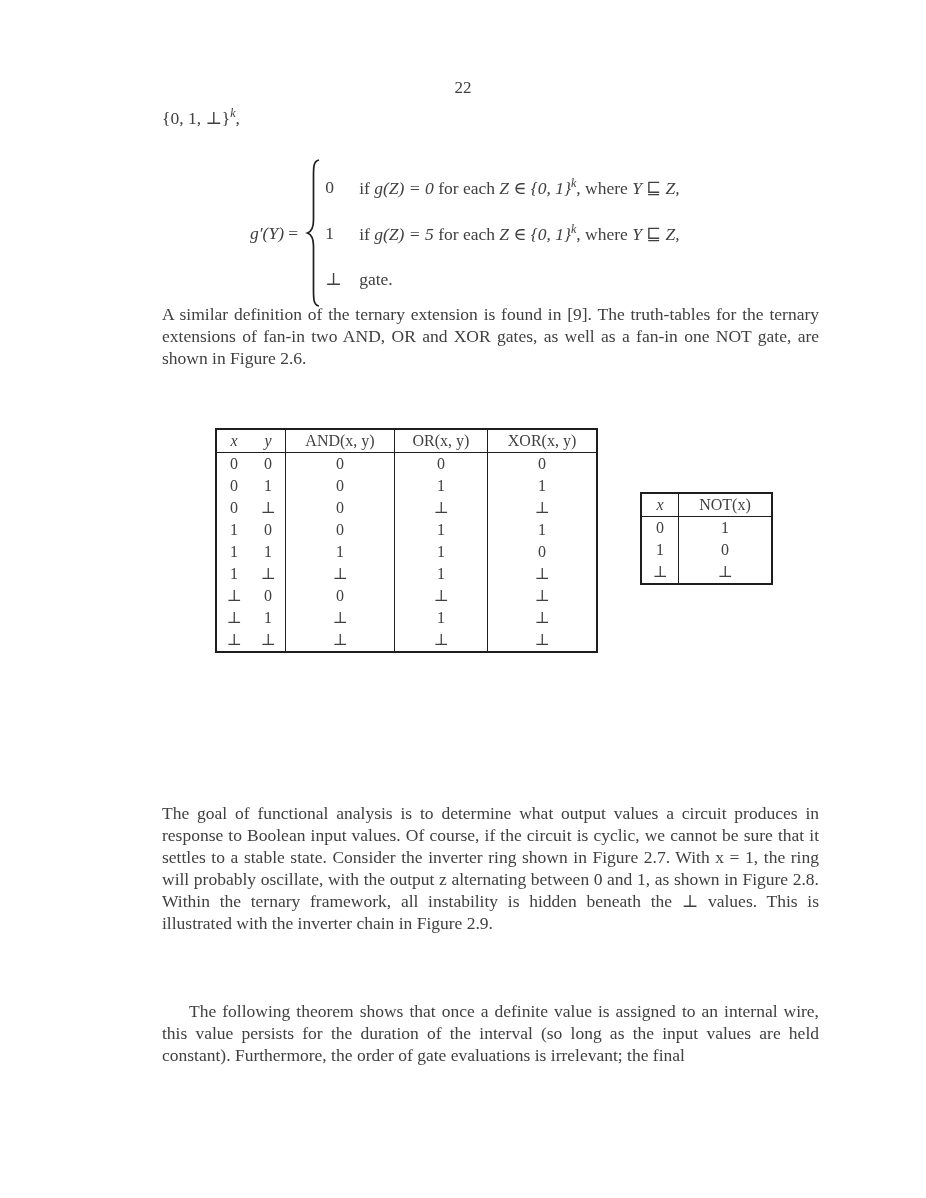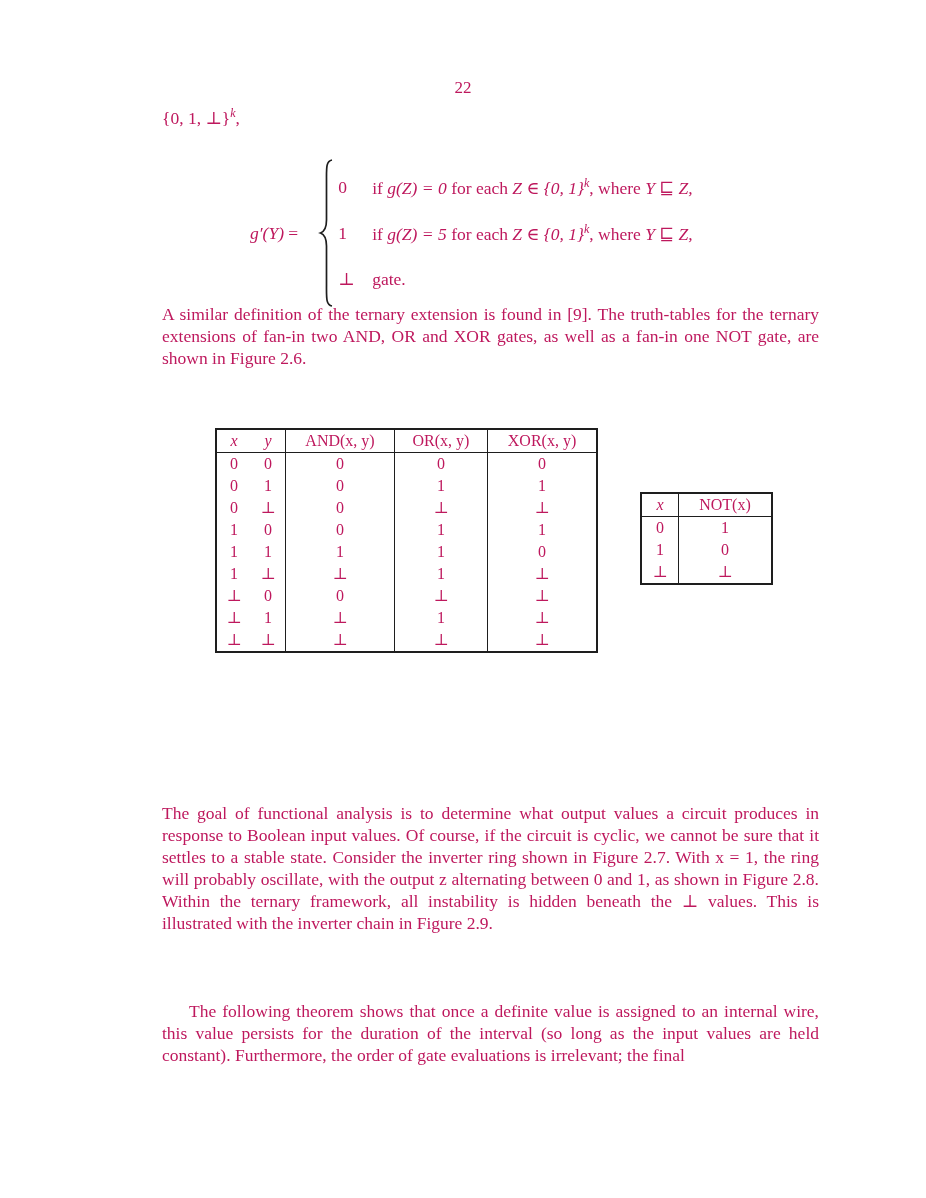--- a/index.html
+++ b/index.html
@@ -6,21 +6,21 @@
     margin: 0;
     padding: 0;
     background: #ffffff;
   }
   .page {
     position: relative;
     width: 926px;
     height: 1198px;
     background: #ffffff;
     font-family: "Liberation Serif", "DejaVu Serif", serif;
-    color: #be185d;
+    color: #404040;
     overflow: hidden;
   }
   .page-number {
     position: absolute;
     top: 78px;
     left: 0;
     width: 926px;
     text-align: center;
     font-size: 17px;
   }
@@ -35,21 +35,21 @@
 
   
   .equation {
     position: absolute;
     left: 250px;
     top: 158px;
     display: flex;
     align-items: center;
     font-size: 17.5px;
   }
-  .eq-lhs { margin-right: 20px; white-space: nowrap; }
+  .eq-lhs { margin-right: 7px; white-space: nowrap; }
   .eq-brace-wrap {
     margin-right: 4px;
     display: flex;
     align-items: center;
   }
   .eq-cases { display: flex; flex-direction: column; }
   .eq-row {
     height: 46px;
     display: flex;
     align-items: center;

